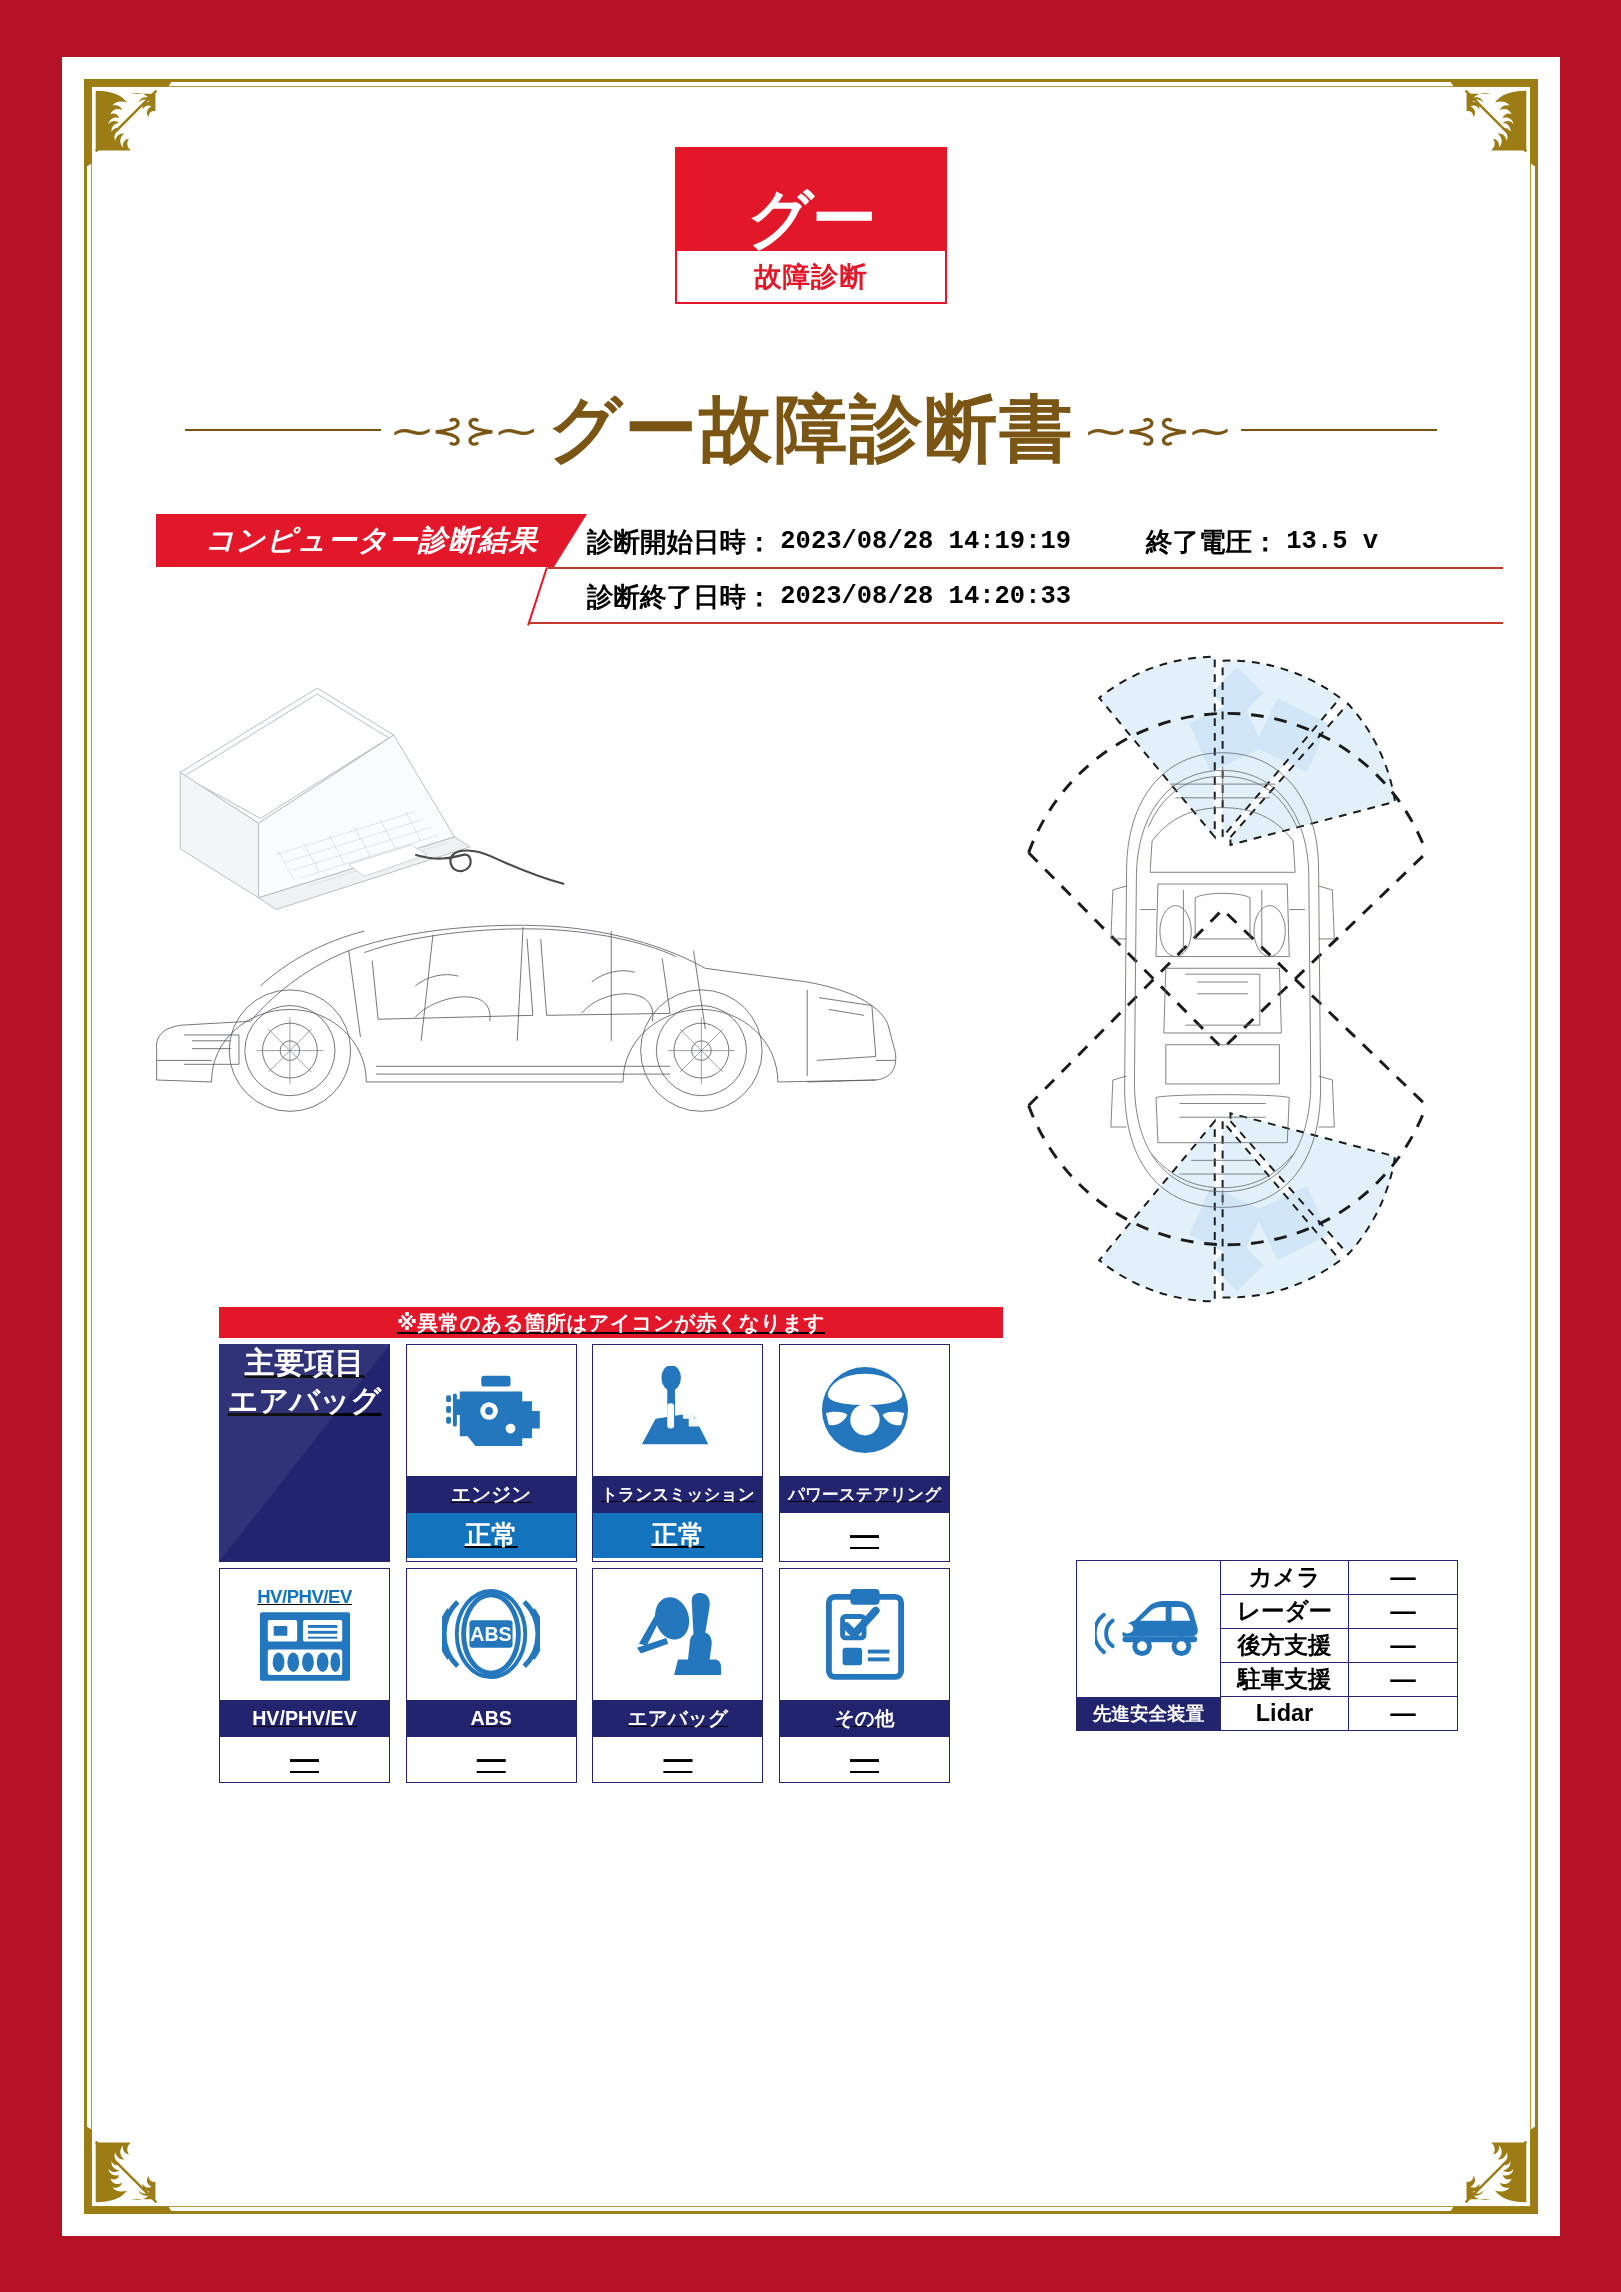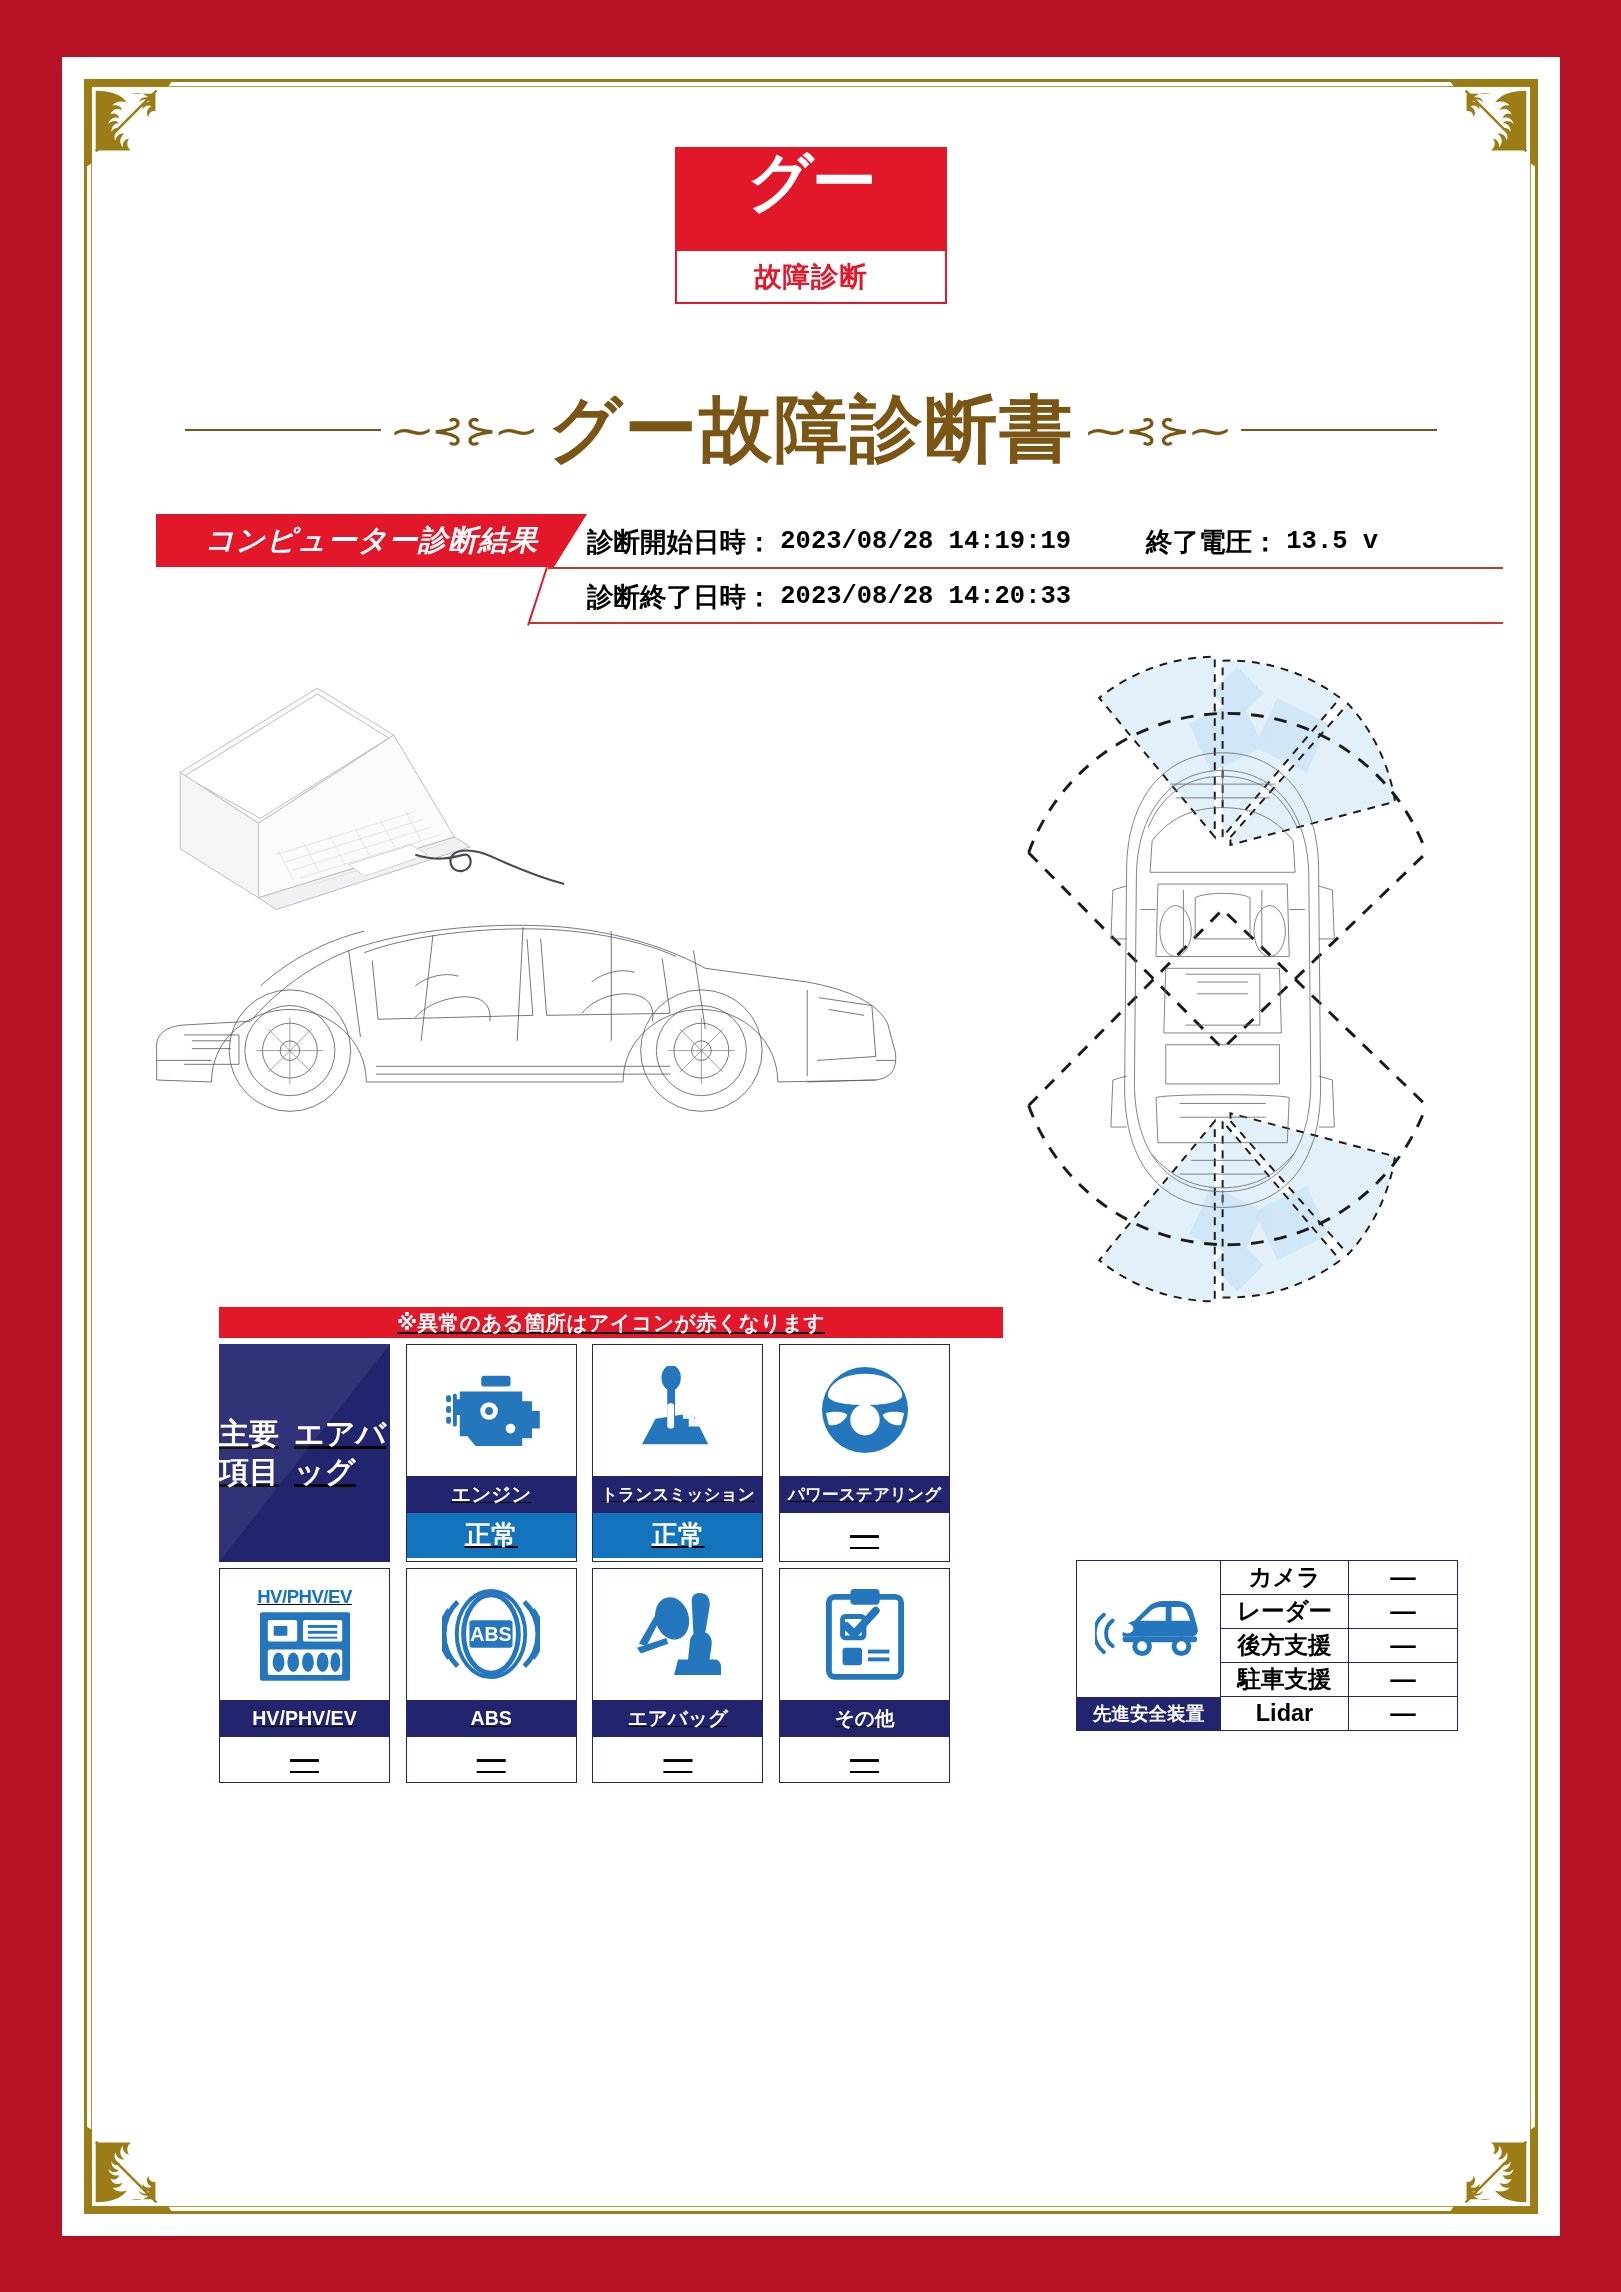--- a/index.html
+++ b/index.html
@@ -28,21 +28,21 @@
   }
   .corner{position:absolute;width:94px;height:94px;pointer-events:none;}
   .c-tl{left:19.6px;top:19.6px;}
   .c-tr{right:19.6px;top:19.6px;transform:scaleX(-1);}
   .c-bl{left:19.6px;bottom:19.6px;transform:scaleY(-1);}
   .c-br{right:19.6px;bottom:19.6px;transform:scale(-1,-1);}
 
   
   .logo-wrap{position:absolute;left:50%;top:90px;transform:translateX(-50%);
     width:272px;height:157px;border:2px solid #e2172a;box-sizing:border-box;background:#fff;}
-  .logo-red{height:102px;background:#e2172a;display:flex;align-items:flex-start;justify-content:center;}
+  .logo-red{height:102px;background:#e2172a;display:flex;align-items:flex-end;justify-content:center;}
   .logo-gu{color:#fff;font-size:65px;font-weight:bold;letter-spacing:-2px;
     font-family:"DejaVu Sans","Liberation Sans",sans-serif;line-height:1;}
   .logo-sub{height:51px;display:flex;align-items:center;justify-content:center;
     color:#e2172a;font-size:27.4px;font-weight:bold;letter-spacing:1px;}
 
   
   .title-row{position:absolute;left:0;right:0;top:314px;height:118px;
     display:flex;align-items:center;justify-content:center;gap:11.8px;}
   .title-line{height:2.9px;background:#7a5514;width:196px;}
   .title-orn{color:#7a5514;font-size:39px;line-height:1;}
@@ -70,21 +70,21 @@
   .volt{position:absolute;left:990px;top:2px;height:51px;display:flex;align-items:center;}
 
   
   .illus{position:absolute;left:59px;top:588px;width:1392px;height:725px;}
   
   .grid-area{position:absolute;left:157px;top:1250px;width:784px;text-decoration:underline;}
   .notice{background:#e2172a;color:#fff;text-align:center;font-size:20.6px;
     font-weight:bold;height:31px;line-height:31px;letter-spacing:0.5px;}
   .row{display:flex;gap:15.7px;margin-top:5.9px;}
   .mainlbl{width:171px;height:218px;background:#22246e;color:#fff;
-    display:flex;flex-direction:row;align-items:center;justify-content:flex-start;
+    display:flex;flex-direction:column;align-items:center;justify-content:flex-start;
     font-size:30px;font-weight:bold;line-height:1.28;position:relative;overflow:hidden;}
   .mainlbl:before{content:"";position:absolute;left:0;top:0;width:0;height:0;
     border-left:171px solid rgba(255,255,255,.07);border-bottom:218px solid transparent;}
   .card{width:171px;border:1.5px solid #22246e;box-sizing:border-box;background:#fff;}
   .card .ico{height:131px;display:flex;flex-direction:column;align-items:center;
     justify-content:center;background:#fff;}
   .card .nm{background:#22246e;color:#fff;text-align:center;font-size:19.6px;
     font-weight:bold;height:37px;line-height:37px;white-space:nowrap;overflow:hidden;}
   .card .nm.sm{font-size:16.7px;}
   .card .st{text-align:center;height:45px;line-height:45px;font-size:26.5px;font-weight:bold;}

